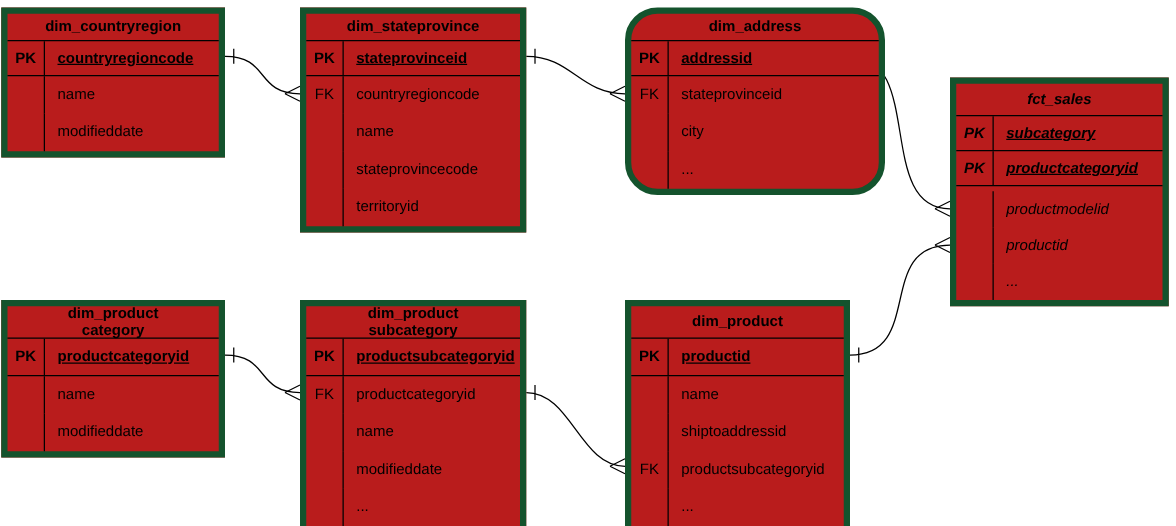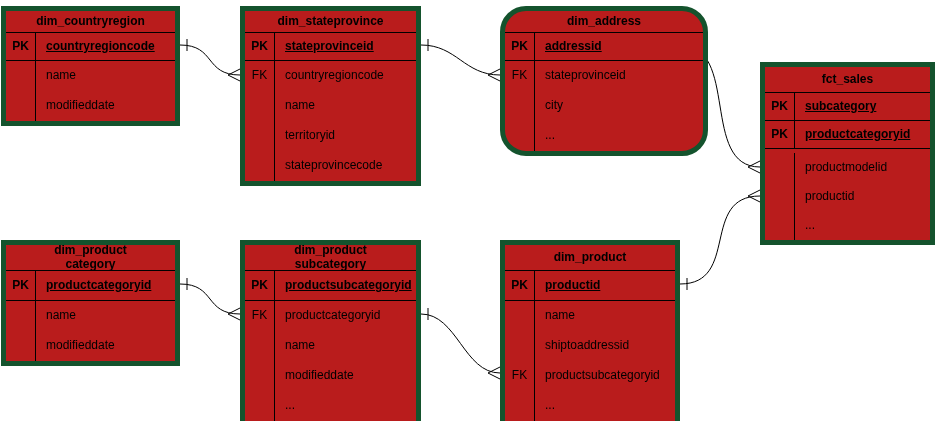--- a/index.html
+++ b/index.html
@@ -116,25 +116,25 @@
       <div class="row r30">
         <div class="badge">FK</div>
         <div class="fld">countryregioncode</div>
       </div>
       <div class="row r30">
         <div class="badge"></div>
         <div class="fld">name</div>
       </div>
       <div class="row r30">
         <div class="badge"></div>
+        <div class="fld">stateprovincecode</div>
+      </div>
+      <div class="row r30">
+        <div class="badge"></div>
         <div class="fld">territoryid</div>
-      </div>
-      <div class="row r30">
-        <div class="badge"></div>
-        <div class="fld">stateprovincecode</div>
       </div>
     </div>
   </div>
 
   <div class="tbl" style="left:500px;top:6px;width:208px;border-radius:26px;">
     <div class="title h22">dim_address</div>
     <div class="row krow">
       <div class="badge">PK</div>
       <div class="fld">addressid</div>
     </div>
@@ -147,21 +147,21 @@
         <div class="badge"></div>
         <div class="fld">city</div>
       </div>
       <div class="row r30">
         <div class="badge"></div>
         <div class="fld">...</div>
       </div>
     </div>
   </div>
 
-  <div class="tbl" style="left:760px;top:62px;width:175px;">
+  <div class="tbl" style="left:760px;top:62px;width:175px;font-style:italic;">
     <div class="title">fct_sales</div>
     <div class="row krow">
       <div class="badge">PK</div>
       <div class="fld">subcategory</div>
     </div>
     <div class="row krow">
       <div class="badge">PK</div>
       <div class="fld">productcategoryid</div>
     </div>
     <div class="body pt4">

